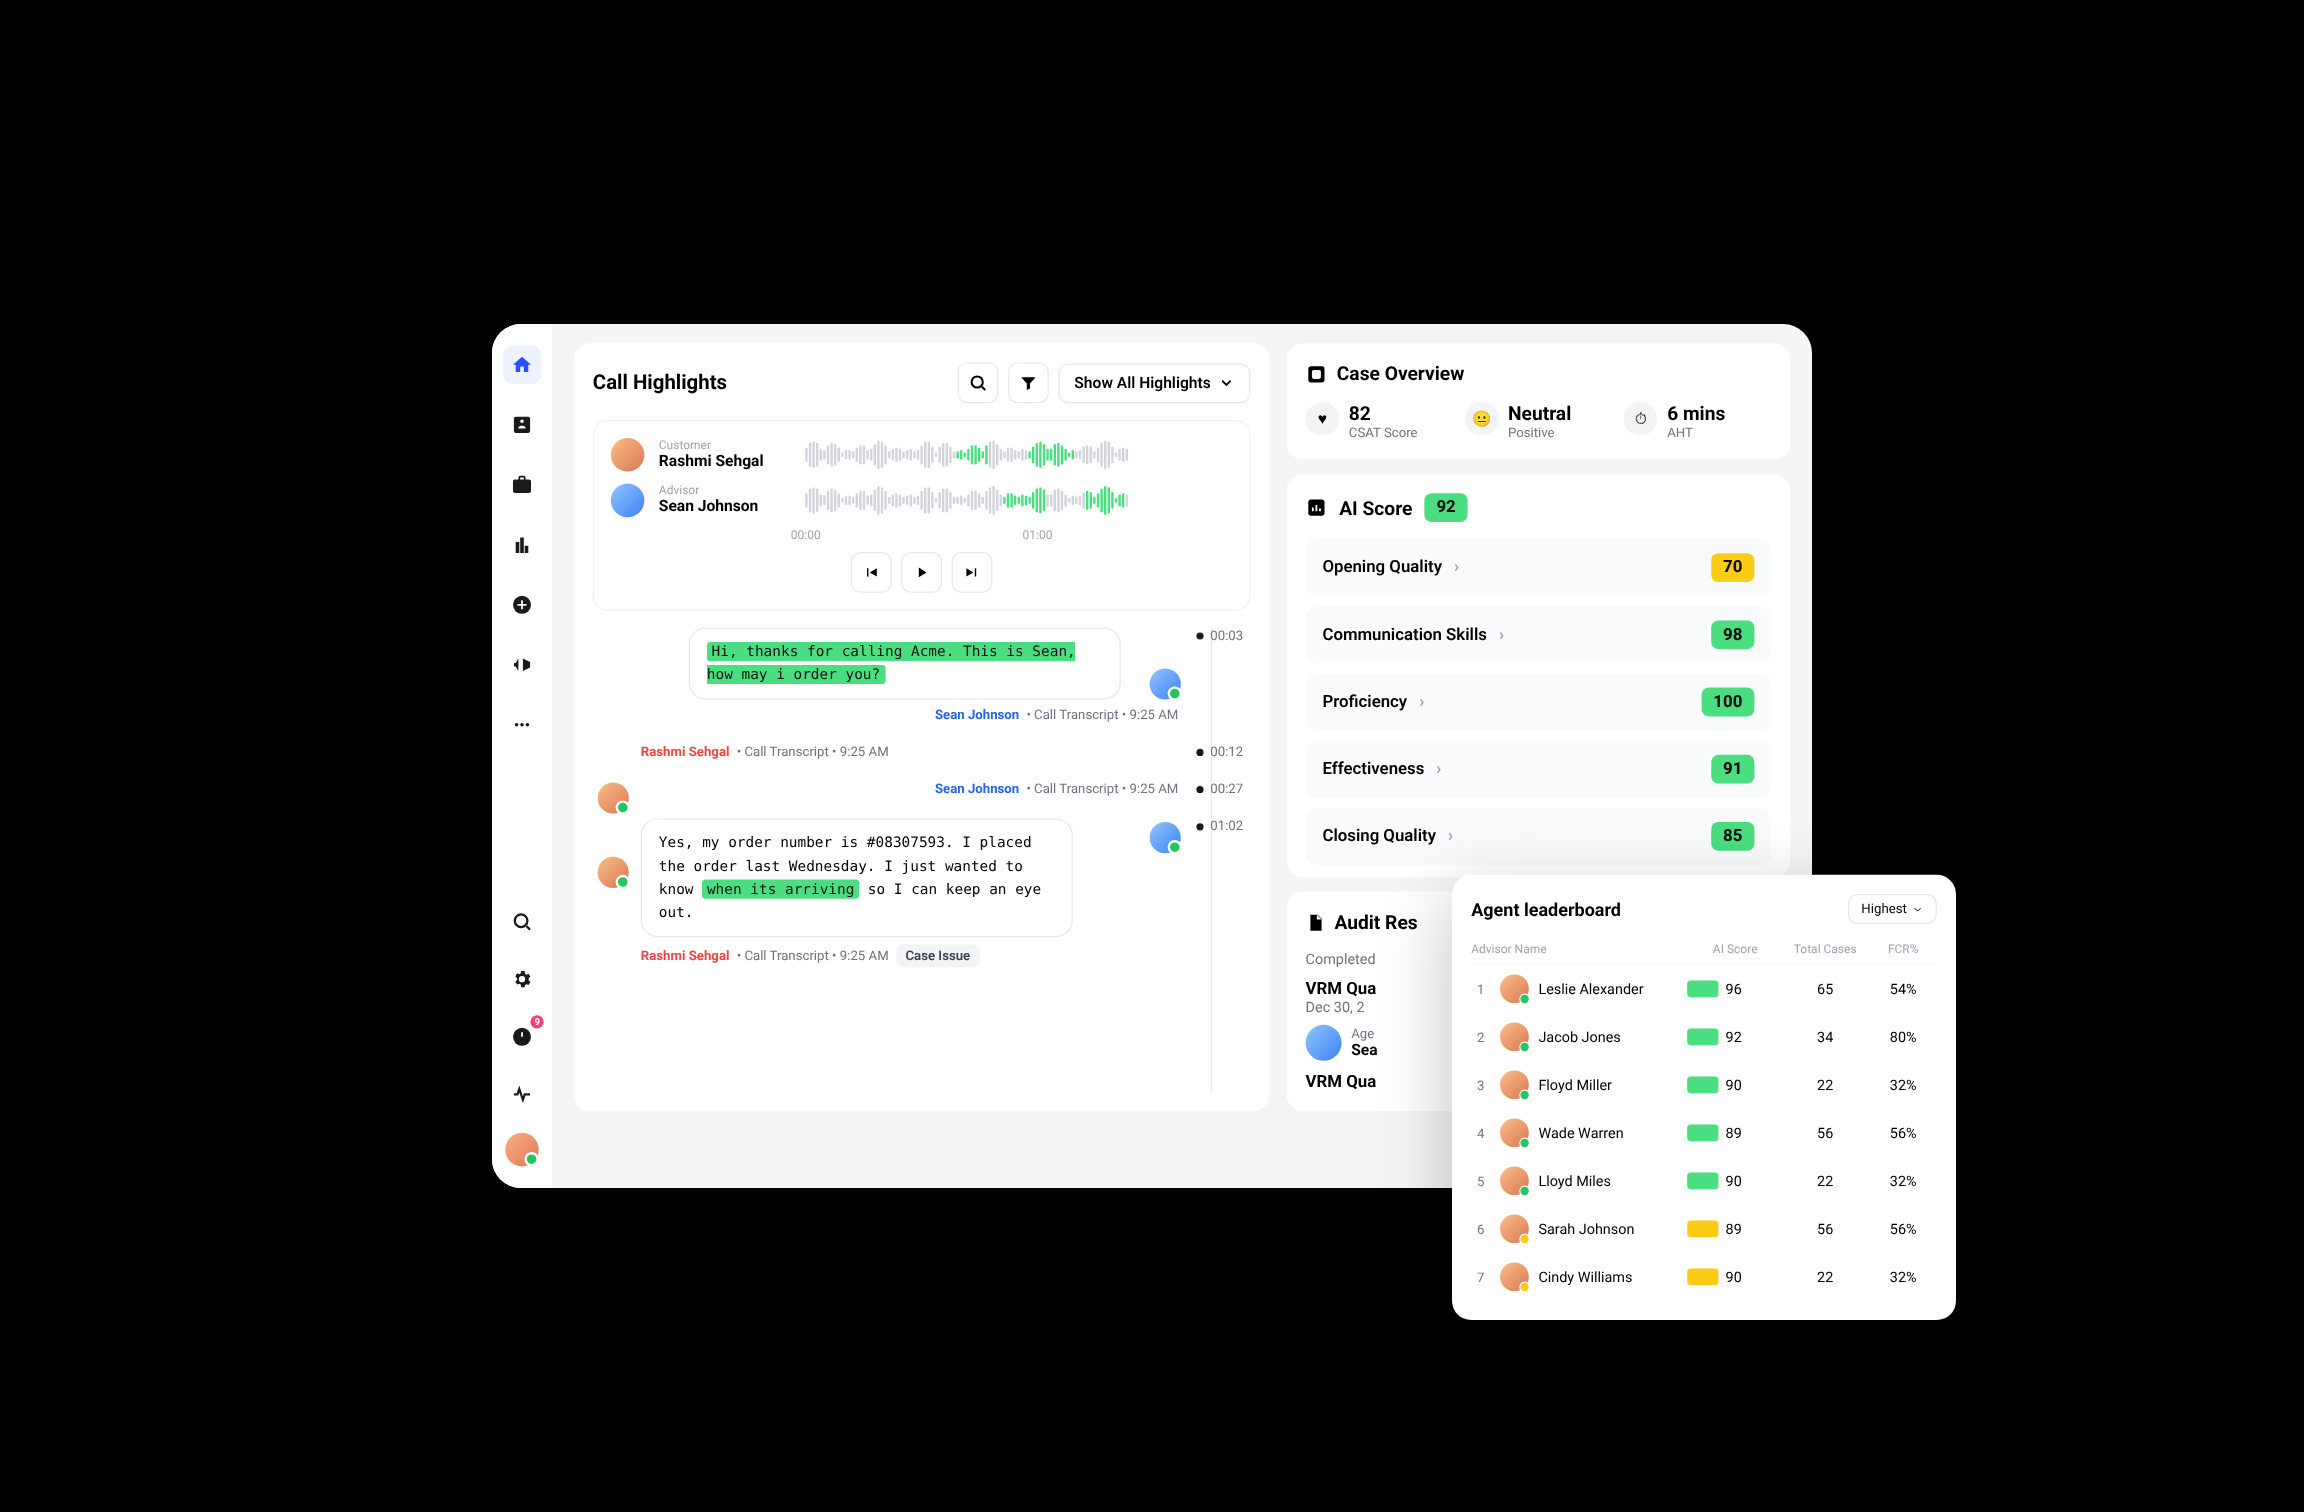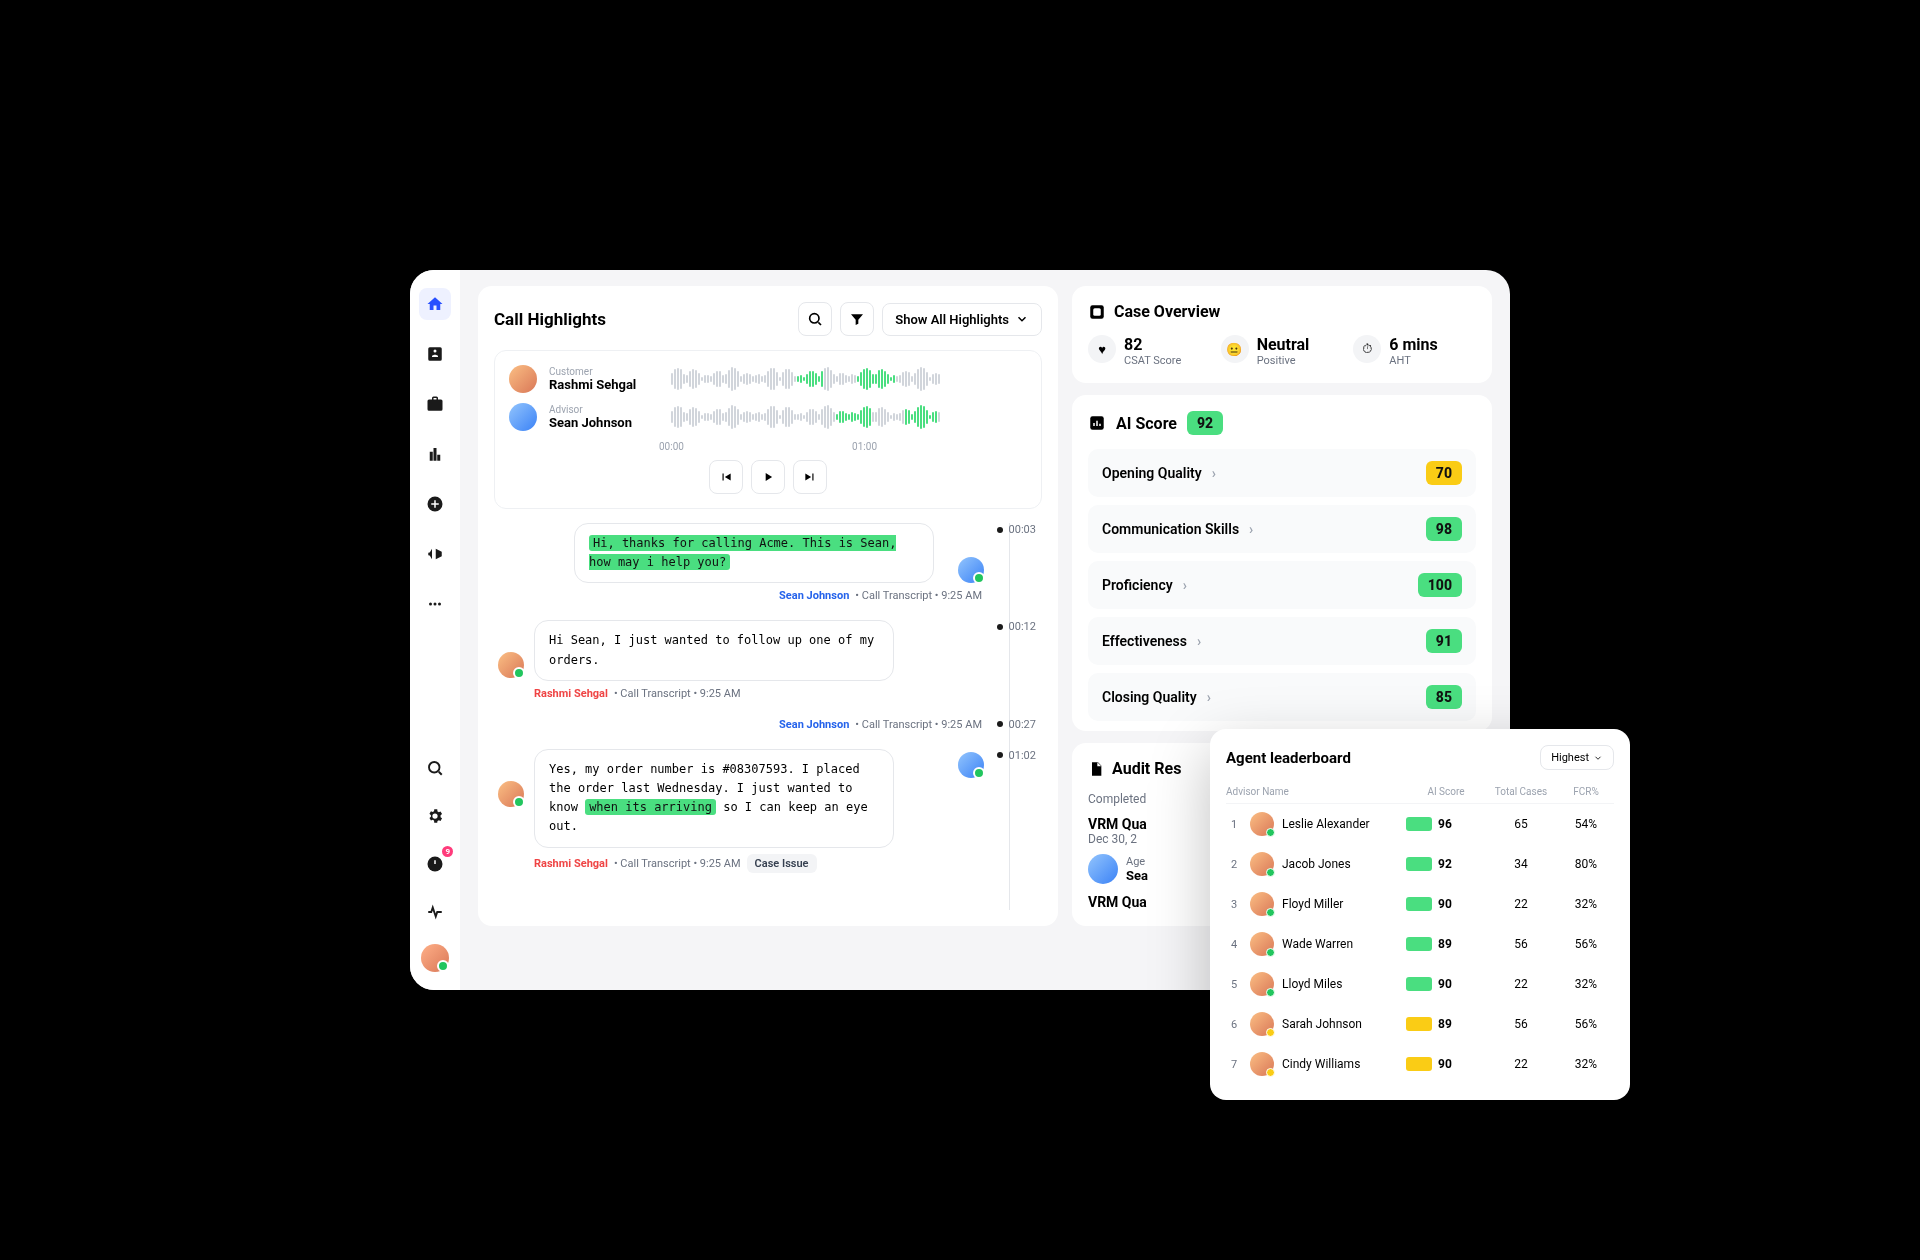--- a/index.html
+++ b/index.html
@@ -89,21 +89,21 @@
 .lb-cols { display: grid; grid-template-columns: 180px 80px 70px 60px; font-size: 10px; color: #9ca3af; padding: 6px 0; border-bottom: 1px solid #f3f4f6; }
 .lb-row { display: grid; grid-template-columns: 180px 80px 70px 60px; align-items: center; font-size: 12px; padding: 8px 0; }
 .lb-name-cell { display: flex; align-items: center; gap: 8px; }
 .lb-rank { width: 16px; text-align: center; color: #6b7280; font-size: 11px; }
 .lb-av { width: 24px; height: 24px; border-radius: 50%; background: linear-gradient(135deg,#fbbf84,#d97757); position:relative; }
 .lb-av::after { content:""; position:absolute; bottom:-1px; right:-1px; width:7px; height:7px; background:#22c55e; border:1.5px solid #fff; border-radius:50%; }
 .lb-av.yellow::after { background:#facc15; }
 .lb-score { display: flex; align-items: center; gap: 6px; }
 .lb-bar { width: 26px; height: 14px; border-radius: 3px; background: #4ade80; }
 .lb-bar.yellow { background: #facc15; }
-.lb-num { font-weight: 700; }
+.lb-num { font-weight: 400; }
 .lb-cell { text-align: center; }
 </style>
 </head>
 <body>
 
 <div class="app-container">
   <nav class="sidebar">
     <div class="sidebar-top">
       <div class="nav-icon active">
           <svg viewBox="0 0 24 24" fill="currentColor">
@@ -417,24 +417,24 @@
             <div class="play-btn">
                 <svg width="14" height="14" viewBox="0 0 24 24" fill="currentColor">
                   <path d="M16 6h2v12h-2zM4 6l10 6-10 6V6z"></path>
                 </svg>
               </div>
           </div>
         </div>
 
         <div class="transcript-body" id="transcript-body">
           <div class="timeline"></div>
-        <div class="msg-group"><div class="time-marker">00:03</div><div class="bubble right"><span class="hl">Hi, thanks for calling Acme. This is Sean, how may i help you?</span></div><div class="msg-avatar-outer right">
+        <div class="msg-group"><div class="time-marker">00:03</div><div class="bubble right"><span class="hl">Hi, thanks for calling Acme. This is Sean, how may i order you?</span></div><div class="msg-avatar-outer right">
                 <div class="msg-avatar "></div>
               </div><div class="msg-meta right"><span class="name ">Sean Johnson</span> • Call Transcript • 9:25 AM</div></div>
-            <div class="msg-group"><div class="time-marker">00:12</div><div class="bubble left">Hi Sean, I just wanted to follow up one of my orders.</div><div class="msg-meta left"><span class="name red">Rashmi Sehgal</span> • Call Transcript • 9:25 AM</div><div class="msg-avatar-outer left">
+            <div class="msg-group"><div class="time-marker">00:12</div><div class="msg-meta left"><span class="name red">Rashmi Sehgal</span> • Call Transcript • 9:25 AM</div><div class="msg-avatar-outer left">
                 <div class="msg-avatar orange"></div>
               </div></div>
             <div class="msg-group"><div class="time-marker">00:27</div><div class="msg-avatar-outer right">
                 <div class="msg-avatar "></div>
               </div><div class="msg-meta right"><span class="name ">Sean Johnson</span> • Call Transcript • 9:25 AM</div></div>
             <div class="msg-group"><div class="time-marker">01:02</div><div class="bubble left">Yes, my order number is #08307593. I placed the order last Wednesday. I just wanted to know <span class="hl">when its arriving</span> so I can keep an eye out.</div><div class="msg-meta left"><span class="name red">Rashmi Sehgal</span> • Call Transcript • 9:25 AM <span class="tag-pill">Case Issue</span></div><div class="msg-avatar-outer left">
                 <div class="msg-avatar orange"></div>
               </div></div>
           </div>
       </section>

